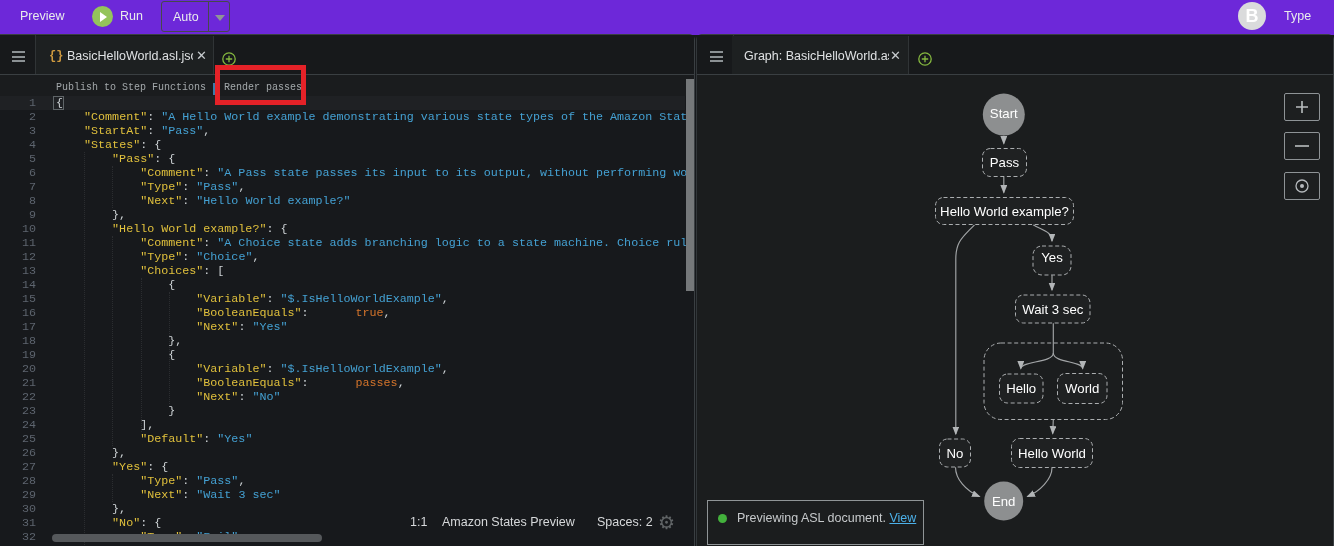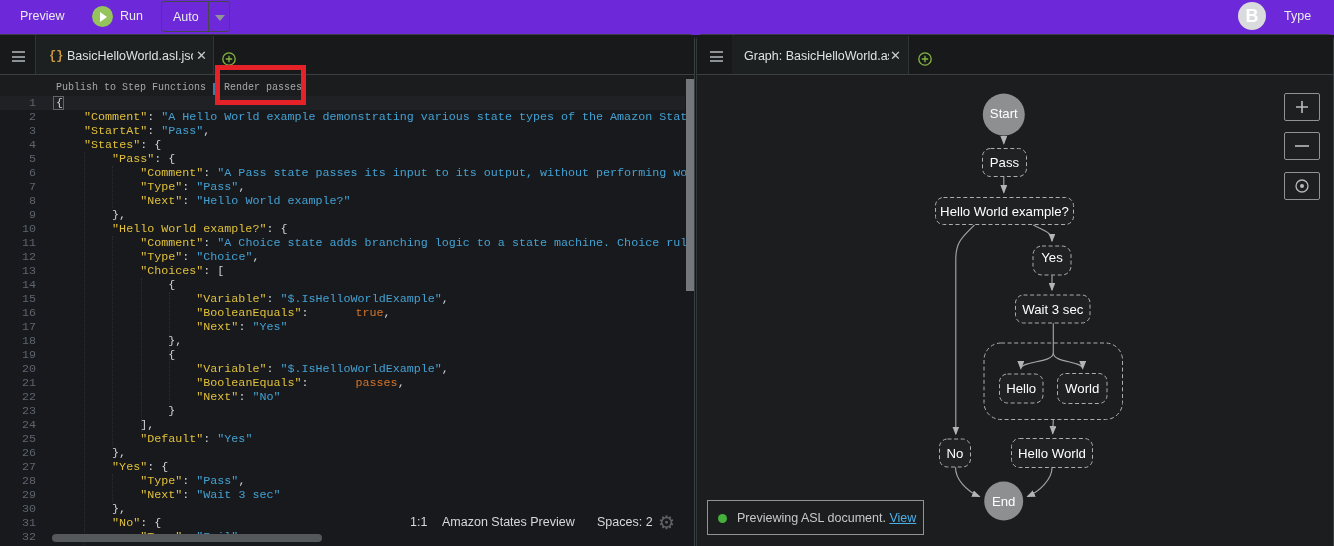--- a/index.html
+++ b/index.html
@@ -52,21 +52,21 @@
 
   
   #vscroll { position:absolute; left:686px; top:44px; width:8px; height:212px; background:#75787a; }
   #hscroll { position:absolute; left:52px; top:499px; width:270px; height:8px; border-radius:4px; background:#55585b; }
 
   
   #redbox { left:215px; top:65px; width:91px; height:40px; border:5px solid #e52228; z-index:50; }
 
   
   .zbtn { position:absolute; width:36px; height:28px; border:1px solid #8e9396; border-radius:2px; background:#1d1f20; color:#b6babd; text-align:center; }
-  #notif { position:absolute; left:10px; top:465px; width:217px; height:35px; border:1px solid #8f9496; background:#1b1d1e; }
+  #notif { position:absolute; left:10px; top:465px; width:217px; height:45px; border:1px solid #8f9496; background:#1b1d1e; }
   #notif .dot { position:absolute; left:10px; top:13px; width:9px; height:9px; border-radius:50%; background:#43b13c; }
   #notif .t { position:absolute; left:29px; top:10px; font-size:12.5px; color:#c6c9cb; white-space:nowrap; }
   #notif .t a { color:#4cb0e8; text-decoration:underline; }
 </style>
 </head>
 <body>
 
 <div class="abs" id="topbar">
   <span class="lbl" style="left:20px;">Preview</span>
   <div id="runbtn">

